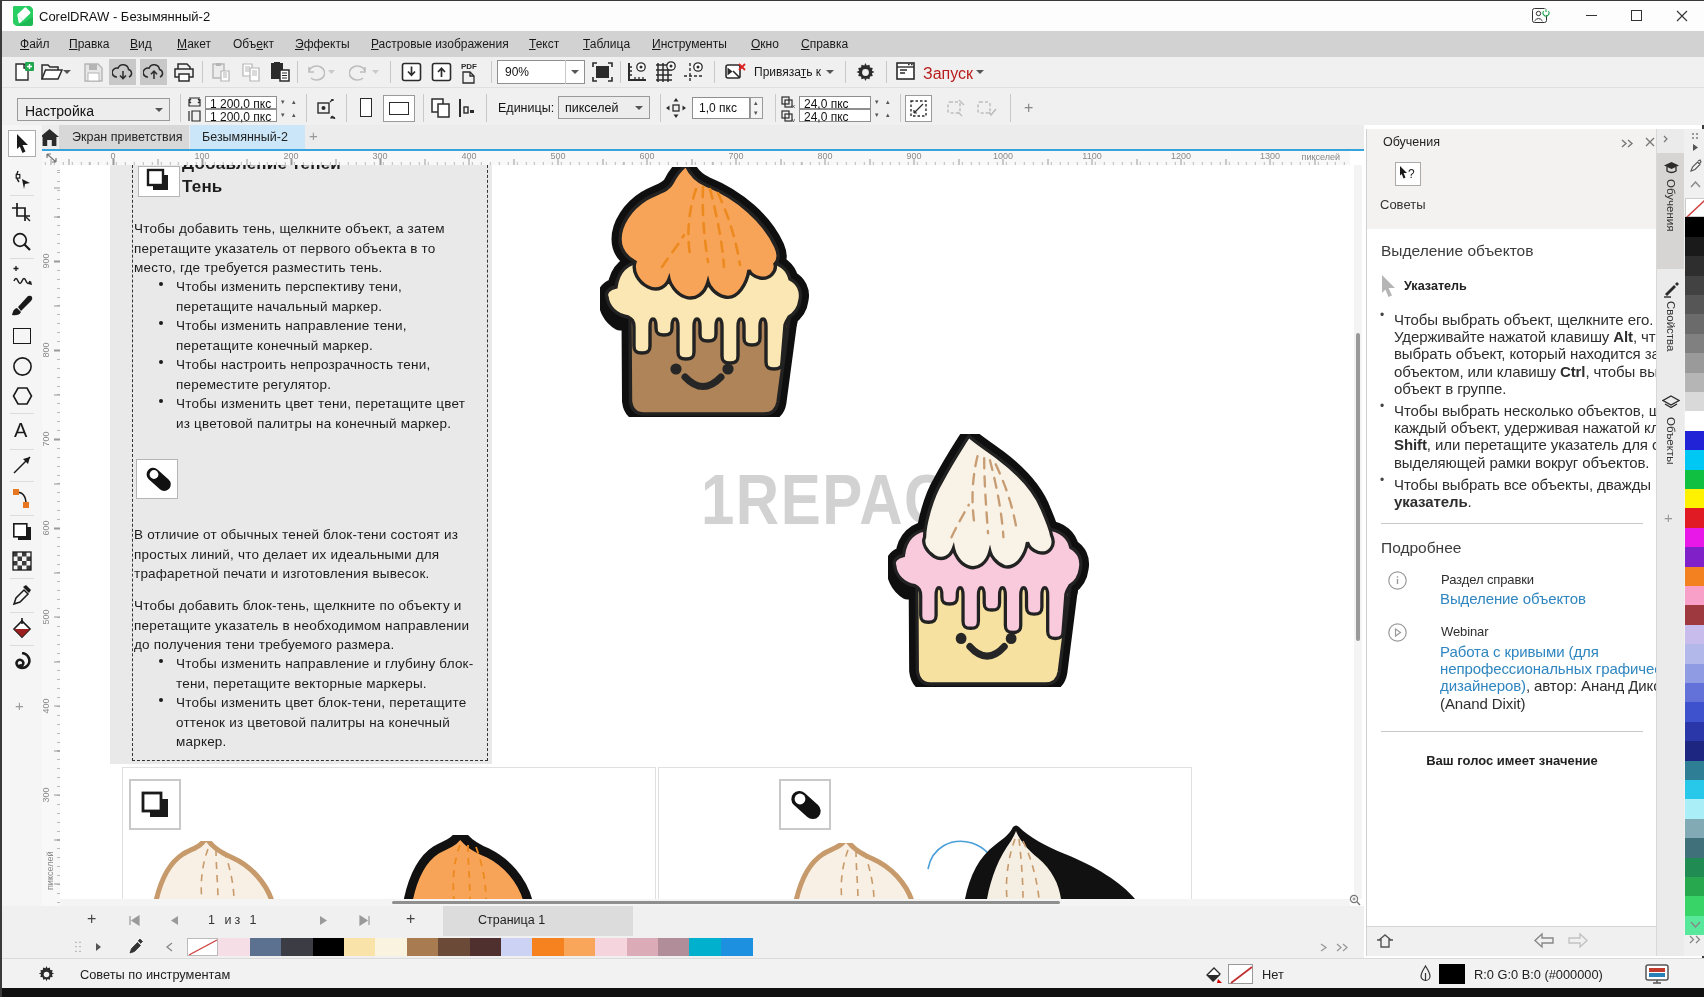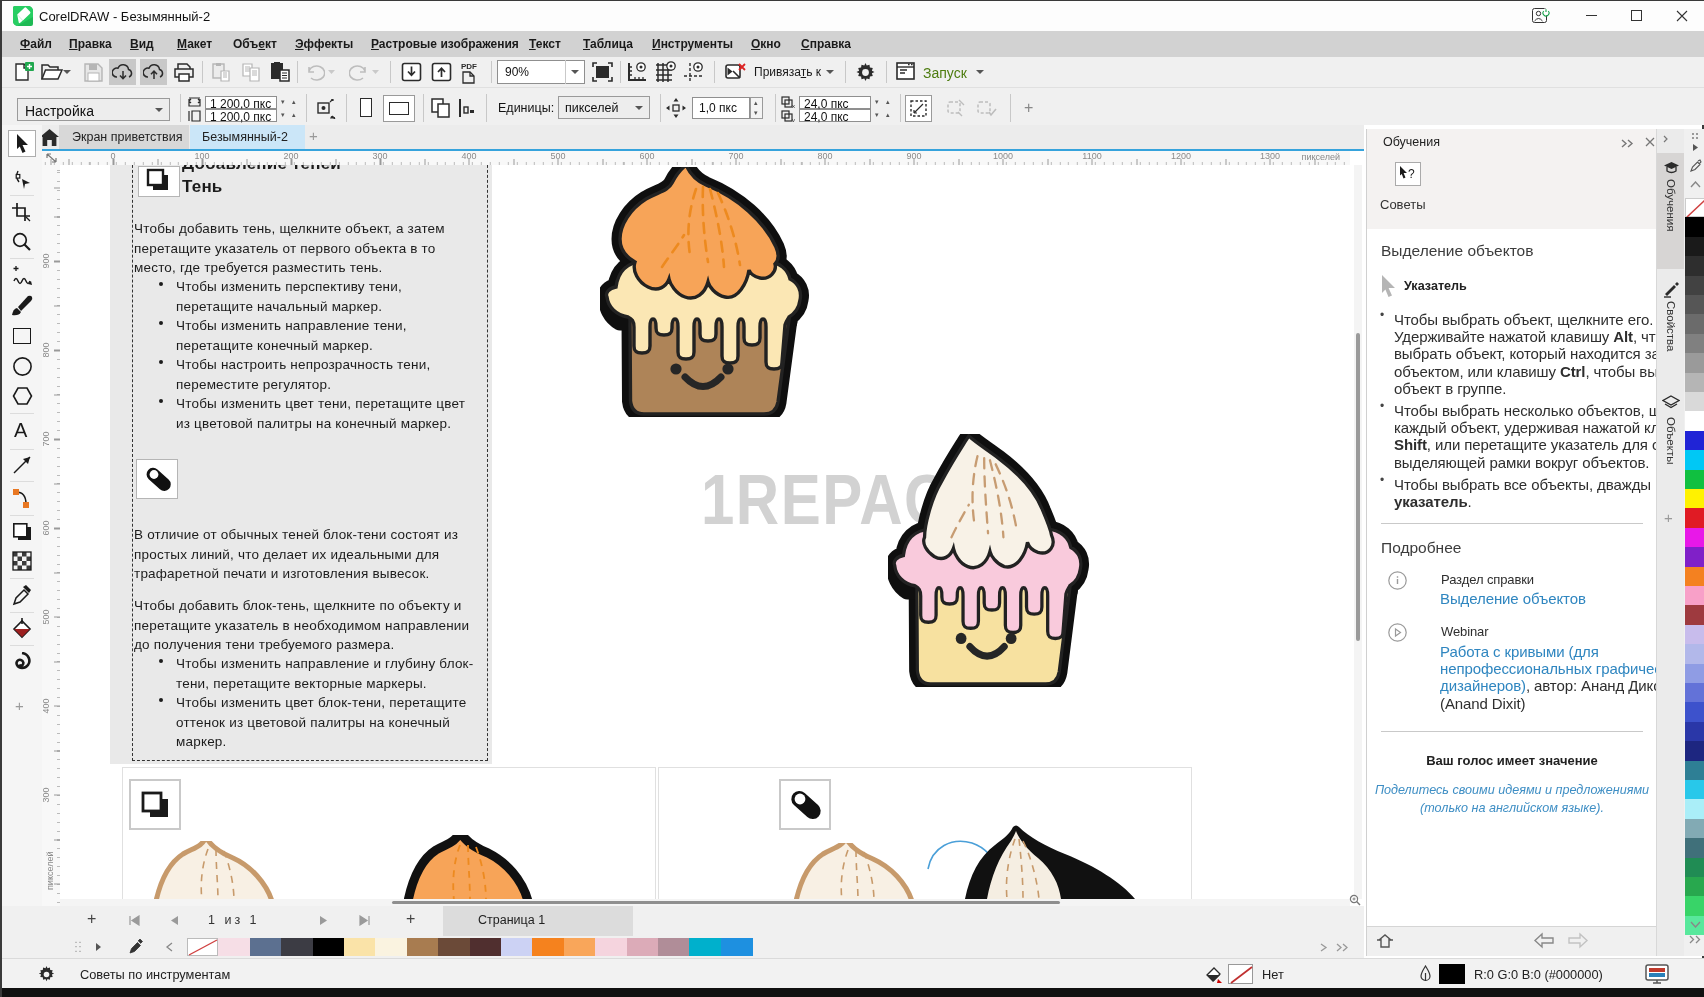--- a/index.html
+++ b/index.html
@@ -5,21 +5,21 @@
 * { margin:0; padding:0; box-sizing:border-box; }
 html,body { width:1704px; height:997px; overflow:hidden; }
 body { font-family:"Liberation Sans", sans-serif; background:#fff; }
 .app { position:relative; width:1704px; height:997px; background:#fff; border-left:2px solid #3a3a3a; border-right:2px solid #3a3a3a; border-top:1px solid #3a3a3a; }
 .abs { position:absolute; }
 
 #titlebar { left:0; top:0; width:1704px; height:30px; background:#fdfdfd; }
 #title-text { left:37px; top:8px; font-size:13px; color:#111; }
 
 #menubar { left:0; top:30px; width:1704px; height:26px; background:#d2d2d2; font-size:12px; color:#1a1a1a; }
-#menubar span.mi { position:absolute; top:6px;font-weight:bold; }
+#menubar span.mi { position:absolute; top:6px; }
 #menubar u { text-decoration:underline; }
 
 #toolbar { left:0; top:56px; width:1704px; height:30px; background:#f0f0f0; }
 #propbar { left:0; top:86px; width:1704px; height:38px; background:#f0f0f0; border-top:1px solid #e0e0e0; }
 .vsep { position:absolute; width:1px; background:#c8c8c8; }
 .tbi { position:absolute; }
 .fld { position:absolute; background:#fff; border:1px solid #8f8f8f; font-size:12px; color:#111; }
 .spn { position:absolute; font-size:7px; color:#555; line-height:6px; }
 
 #tabbar { left:0; top:124px; width:1362px; height:26px; background:#ececec; }
@@ -237,21 +237,21 @@
     <circle cx="11.5" cy="11.5" r="3.4" fill="#f0f0f0"></circle>
   </svg>
   <div class="vsep" style="left:884px;top:4px;height:22px"></div>
 
   <svg class="tbi" style="left:894px;top:5px" width="20" height="19" viewBox="0 0 20 19">
     <rect x="1" y="1" width="17" height="16" fill="#fff" stroke="#2b2b2b" stroke-width="1.6"></rect>
     <path d="M1,5 h17" stroke="#2b2b2b" stroke-width="1.4"></path>
     <path d="M12,2.5 h1.6 M15,2.5 h1.6" stroke="#2b2b2b" stroke-width="1.4"></path>
     <path d="M4,8 h7 M4,11 h5" stroke="#2b2b2b" stroke-width="1.6"></path>
   </svg>
-  <span class="abs" style="left:921px;top:8px;font-size:14px;color:#4d7c0f">Запуск</span>
+  <span class="abs" style="left:921px;top:8px;font-size:16px;color:#b91c1c">Запуск</span>
   <svg class="tbi" style="left:973px;top:12px" width="10" height="6" viewBox="0 0 10 6">
         <path d="M1,1 L5,5 L9,1 z" fill="#555"></path>
       </svg>
 </div>
 <div class="abs" id="propbar">
 
   <div class="abs" style="left:15px;top:10px;width:153px;height:23px;background:#ededed;border:1px solid #9a9a9a"></div>
   <span class="abs" style="left:23px;top:15px;font-size:14px;color:#111">Настройка</span>
   <svg class="tbi" style="left:152px;top:19px" width="10" height="6" viewBox="0 0 10 6">
         <path d="M1,1 L5,5 L9,1 z" fill="#555"></path>
@@ -669,21 +669,20 @@
   <span class="dk" style="left:74px;top:442px;font-size:13px">Раздел справки</span>
   <span class="dk dklink" style="left:73px;top:461px">Выделение объектов</span>
   <svg class="abs" style="left:21px;top:494px" width="19" height="19" viewBox="0 0 19 19">
     <circle cx="9.5" cy="9.5" r="8.7" fill="none" stroke="#9a9a9a" stroke-width="1.2"></circle>
     <path d="M7.5,6 l5,3.5 -5,3.5 z" fill="none" stroke="#9a9a9a" stroke-width="1.2"></path>
   </svg>
   <span class="dk" style="left:74px;top:494px;font-size:13px">Webinar</span>
   <div class="dk" style="left:73px;top:514px"><span class="dklink">Работа с кривыми (для<br>непрофессиональных графических<br>дизайнеров)</span>, автор: Ананд Диксит<br>(Anand Dixit)</div>
   <div class="abs" style="left:14px;top:602px;width:262px;height:1px;background:#c9c9c9"></div>
   <div class="abs" style="left:0;top:624px;width:290px;text-align:center;font-size:13px;font-weight:bold;color:#222">Ваш голос имеет значение</div>
-  <div class="abs" style="left:0;top:652px;width:290px;text-align:center;font-size:12.6px;font-style:italic;color:#3e8ec4;line-height:18px">Поделитесь своими идеями и предложениями<br>(только на английском языке).</div>
   <div class="abs" style="left:0;top:797px;width:290px;height:30px;background:#f0f0f0;border-top:1px solid #d5d5d5"></div>
   <svg class="abs" style="left:8px;top:803px" width="20" height="18" viewBox="0 0 20 18">
     <path d="M4,8 L10,3 L16,8 M6,6.5 V15 h8 V6.5" fill="none" stroke="#555" stroke-width="1.4"></path>
     <path d="M2,8 h4 M14,8 h4" stroke="#555" stroke-width="1.4"></path>
   </svg>
   <svg class="abs" style="left:166px;top:803px" width="22" height="17" viewBox="0 0 22 17">
     <path d="M9,2 L2,8.5 L9,15 v-4 h11 v-5 h-11 z" fill="none" stroke="#888" stroke-width="1.4"></path>
   </svg>
   <svg class="abs" style="left:200px;top:803px" width="22" height="17" viewBox="0 0 22 17">
     <path d="M13,2 L20,8.5 L13,15 v-4 H2 v-5 h11 z" fill="none" stroke="#c2c2c2" stroke-width="1.4"></path>

